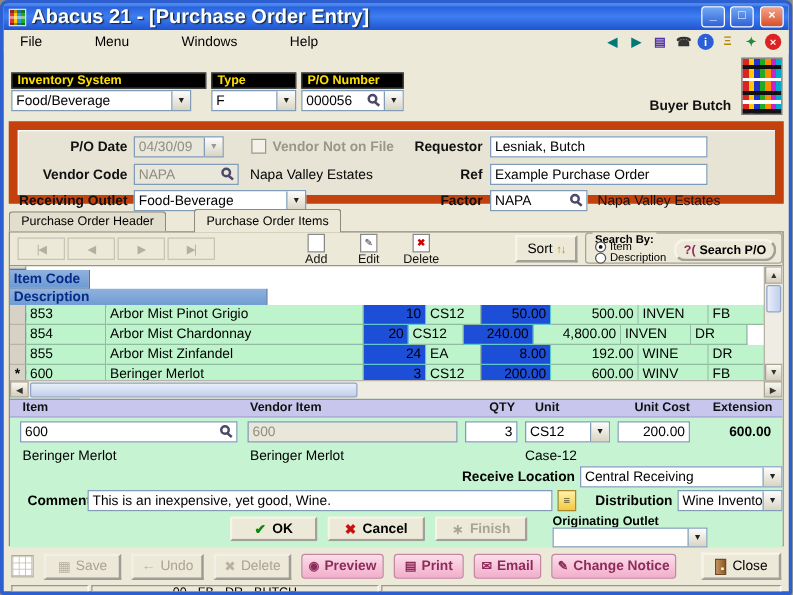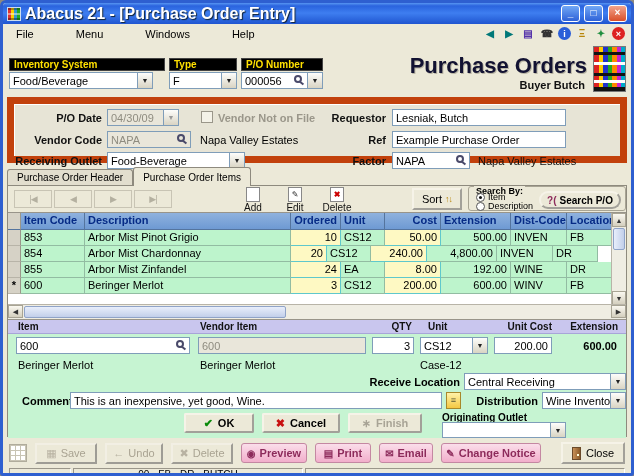--- a/index.html
+++ b/index.html
@@ -66,21 +66,21 @@
   .f-ref{left:378px;top:27px;width:174px;}
   .f-factor{left:378px;top:48px;width:78px;}
   .chk{position:absolute;left:187px;top:7px;width:12px;height:12px;border:1px solid #9A968A;background:#F4F2E8;}
   .t-vnof{position:absolute;left:204px;top:8px;color:#9A968A;font-weight:bold;}
   .t-vname{position:absolute;left:186px;top:30px;}
   .t-fname{left:464px;top:51px;position:absolute;white-space:nowrap;}
 
   
   .tabs{display:flex;align-items:flex-end;height:19px;margin:3px 4px 0;position:relative;z-index:2;}
   .tab{border:1px solid #8E8A7E;border-bottom:none;border-radius:3px 3px 0 0;padding:2px 9px 0;font-size:10px;background:#E2DECE;height:16px;white-space:nowrap;}
-  .tab.active{background:#ECE9D8;height:19px;margin-bottom:-1px;padding-top:4px;}
+  .tab.active{background:#ECE9D8;height:19px;margin-bottom:-1px;padding-top:4px;margin-left:22px;}
 
   
   .content{margin:0 4px;border:1px solid #8E8A7E;background:#ECE9D8;height:252px;position:relative;z-index:1;}
 
   
   .toolbar{height:26px;position:relative;}
   .navb{position:absolute;top:4px;width:38px;height:18px;border:1px solid #C8C4B4;background:#ECE9D8;color:#B4B0A0;font-size:9px;display:flex;align-items:center;justify-content:center;letter-spacing:-1px;}
   .tool{position:absolute;width:38px;text-align:center;font-size:10px;top:1px;color:#111;}
   .page{width:14px;height:15px;background:#fff;border:1px solid #888;margin:0 auto;font-size:8px;line-height:13px;position:relative;}
   .pg-red{color:#C00;font-weight:bold;}
@@ -91,26 +91,26 @@
   .sgrp-lab{position:absolute;top:-1px;left:5px;background:#ECE9D8;padding:0 2px;font-weight:bold;}
   .srow{position:absolute;left:7px;display:flex;align-items:center;gap:3px;}
   .srow1{top:5px;} .srow2{top:14px;}
   .rad{width:9px;height:9px;border:1px solid #555;border-radius:50%;background:#fff;position:relative;flex:none;}
   .rad.on::after{content:"";position:absolute;inset:2px;background:#111;border-radius:50%;}
   .spo{position:absolute;right:4px;top:4px;height:18px;width:82px;border:2px outset #F6F3E8;background:#ECE9D8;border-radius:9px;display:flex;align-items:center;justify-content:center;gap:3px;font-size:10px;font-weight:bold;}
   .spo .q{color:#8D2B5B;}
 
   
   .grid{position:relative;height:107px;background:#fff;border-top:1px solid #98948A;overflow:hidden;}
-  .g-head{display:flex;height:17px;}
+  .g-head{display:flex;height:31px;flex-direction:column;}
   .g-hcell{background:linear-gradient(#8FB2DE,#6E9AD3);color:#062B86;font-weight:bold;font-size:11px;padding:1px 3px;border-right:1px solid #54749E;border-bottom:1px solid #54749E;overflow:hidden;white-space:nowrap;flex:none;}
   .g-hcell.gut0{background:#D6D2C6;border-right:1px solid #9A968A;}
   .g-row{display:flex;height:16px;}
   .g-cell{font-size:11px;padding:0 3px;border-right:1px solid #92BCA2;border-bottom:1px solid #92BCA2;overflow:hidden;white-space:nowrap;background:#BDF4CC;flex:none;line-height:15px;}
-  .g-cell.cy{background:#fef9c3;border-right-color:#5FC8CC;border-bottom-color:#5FC8CC;}
+  .g-cell.cy{background:#1d4ed8;border-right-color:#5FC8CC;border-bottom-color:#5FC8CC;}
   .g-cell.r{text-align:right;}
   .g-gut{width:13px;background:#D6D2C6;border-right:1px solid #9A968A;border-bottom:1px solid #B8B4A8;font-size:11px;font-weight:bold;text-align:center;flex:none;line-height:14px;}
   .vsb{position:absolute;top:0;right:0;width:15px;height:92px;background:#EFEDE3;border-left:1px solid #B8B4A8;display:flex;flex-direction:column;}
   .sb-btn{height:14px;background:linear-gradient(#FAF8F0,#D4CFBE);border:1px solid #A8A494;font-size:7px;color:#333;display:flex;align-items:center;justify-content:center;flex:none;}
   .vsb .thumb{height:22px;margin:1px;background:linear-gradient(90deg,#E8EEFB,#C2CFEA);border:1px solid #8FA3C8;border-radius:2px;}
   .hsb{position:absolute;left:0;right:0;bottom:0;height:15px;background:#EFEDE3;border-top:1px solid #B8B4A8;display:flex;}
   .hsb .sb-btn{width:15px;height:13px;}
   .hsb .thumb{width:262px;margin:1px;background:linear-gradient(#E8EEFB,#C2CFEA);border:1px solid #8FA3C8;border-radius:2px;}
   .hsb .hspace{flex:1;}
 
@@ -198,21 +198,20 @@
     <div class="fld f-type">
       <span class="tx">F</span>
       <span class="arw">▼</span>
     </div>
     <div class="blkbar b-po">P/O Number</div>
     <div class="fld f-po">
       <span class="tx">000056</span>
       <span class="mag"></span>
       <span class="arw">▼</span>
     </div>
-    <div class="po-title">Purchase Orders</div>
     <div class="po-buyer">Buyer  Butch</div>
     <div class="biglogo"></div>
   </div>
 
   <div class="fp">
     <div class="lab l-podate">P/O Date</div>
     <div class="fld dis f-podate">
       <span class="tx">04/30/09</span>
       <span class="arw">▼</span>
     </div>

